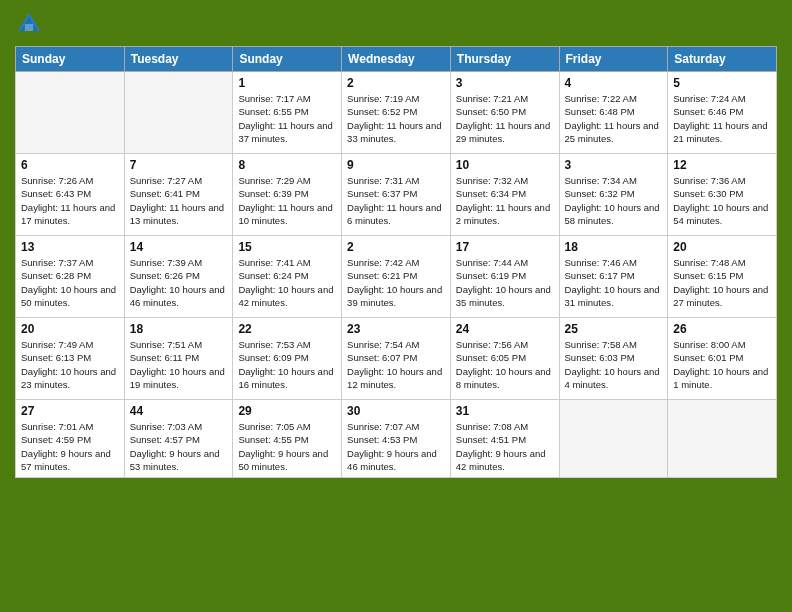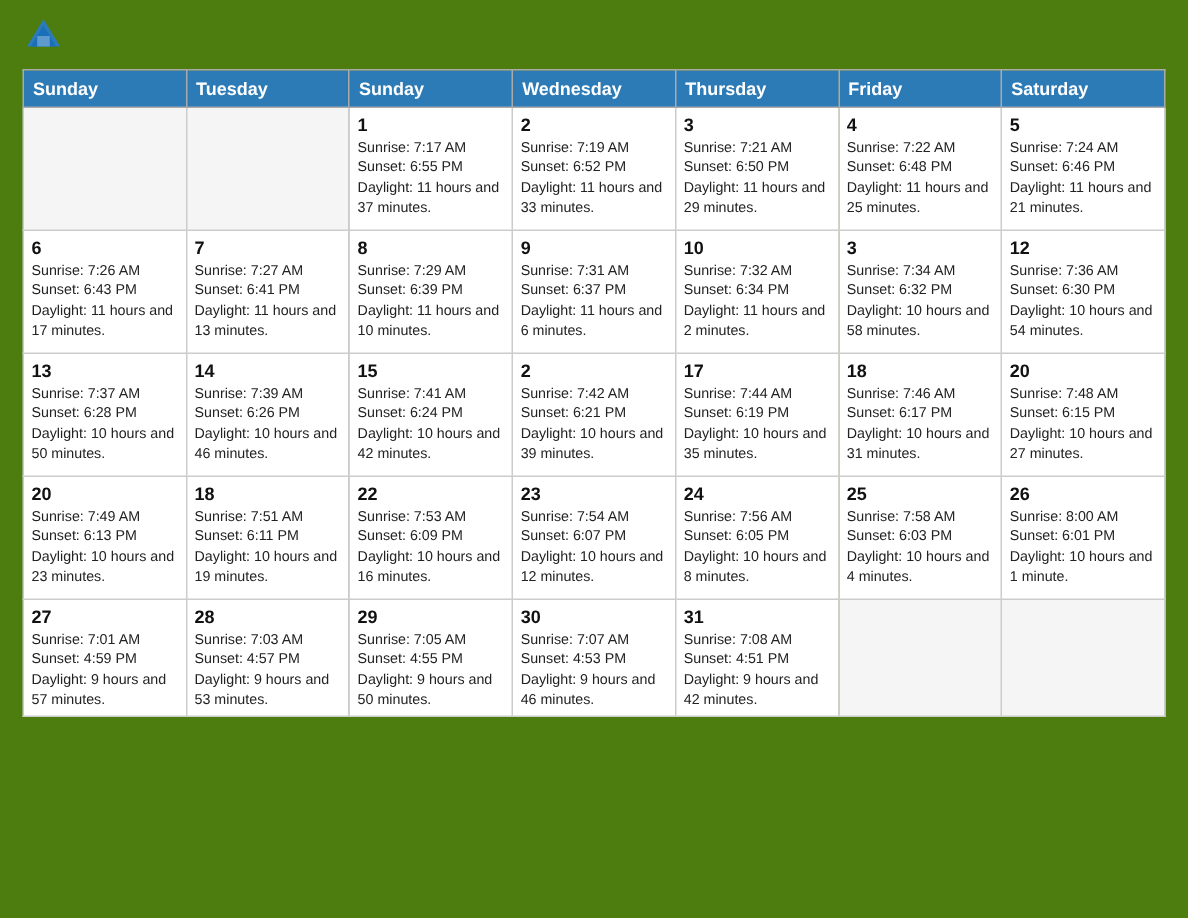--- a/index.html
+++ b/index.html
@@ -242,21 +242,21 @@
             <div class="day-number">26</div>
             <div class="day-info">Sunrise: 8:00 AM<br>Sunset: 6:01 PM<br>Daylight: 10 hours and 1 minute.</div>
           </td>
         </tr>
         <tr class="last-row">
           <td>
             <div class="day-number">27</div>
             <div class="day-info">Sunrise: 7:01 AM<br>Sunset: 4:59 PM<br>Daylight: 9 hours and 57 minutes.</div>
           </td>
           <td>
-            <div class="day-number">28</div>
+            <div class="day-number">44</div>
             <div class="day-info">Sunrise: 7:03 AM<br>Sunset: 4:57 PM<br>Daylight: 9 hours and 53 minutes.</div>
           </td>
           <td>
             <div class="day-number">29</div>
             <div class="day-info">Sunrise: 7:05 AM<br>Sunset: 4:55 PM<br>Daylight: 9 hours and 50 minutes.</div>
           </td>
           <td>
             <div class="day-number">30</div>
             <div class="day-info">Sunrise: 7:07 AM<br>Sunset: 4:53 PM<br>Daylight: 9 hours and 46 minutes.</div>
           </td>

